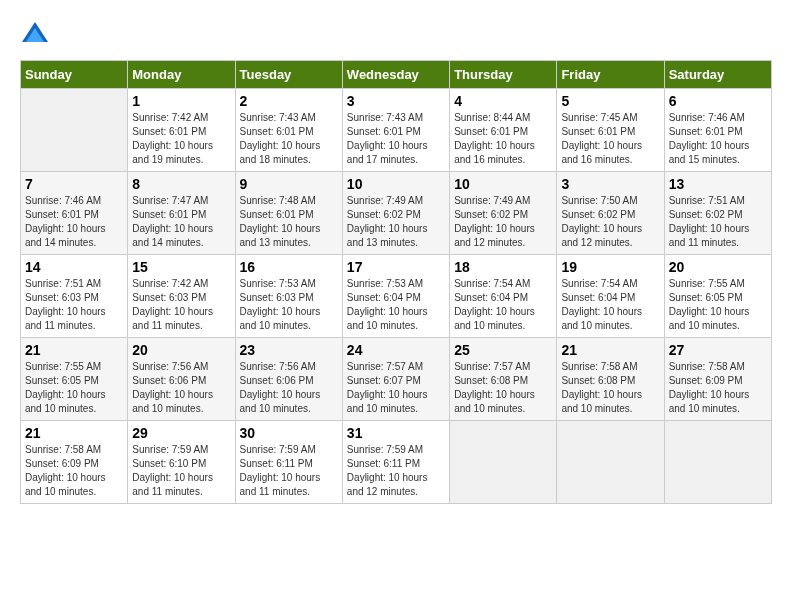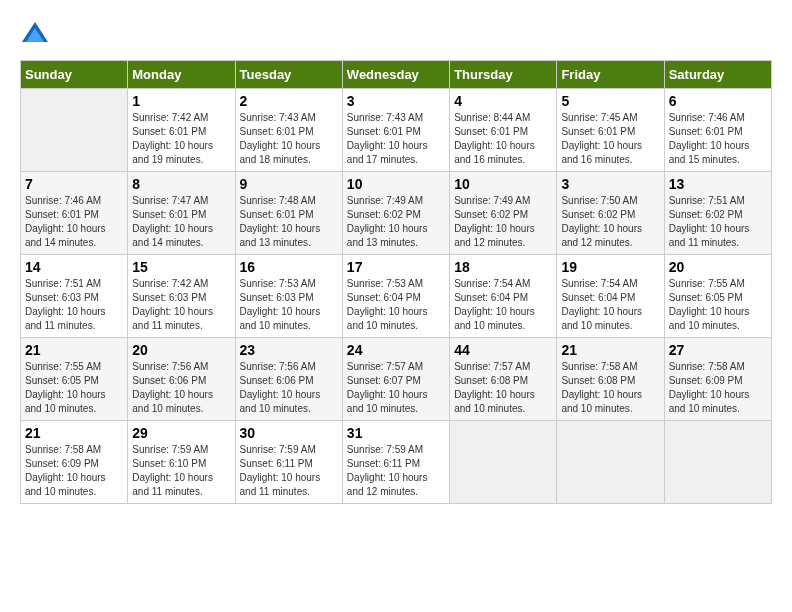--- a/index.html
+++ b/index.html
@@ -302,21 +302,21 @@
       </td>
         <td>
         <span class="day-num">24</span>
         <div class="day-info">
           <span>Sunrise: 7:57 AM</span><br>
           <span>Sunset: 6:07 PM</span><br>
           <span>Daylight: 10 hours and 10 minutes.</span>
         </div>
       </td>
         <td>
-        <span class="day-num">44</span>
+        <span class="day-num">25</span>
         <div class="day-info">
           <span>Sunrise: 7:57 AM</span><br>
           <span>Sunset: 6:08 PM</span><br>
           <span>Daylight: 10 hours and 10 minutes.</span>
         </div>
       </td>
         <td>
         <span class="day-num">21</span>
         <div class="day-info">
           <span>Sunrise: 7:58 AM</span><br>

